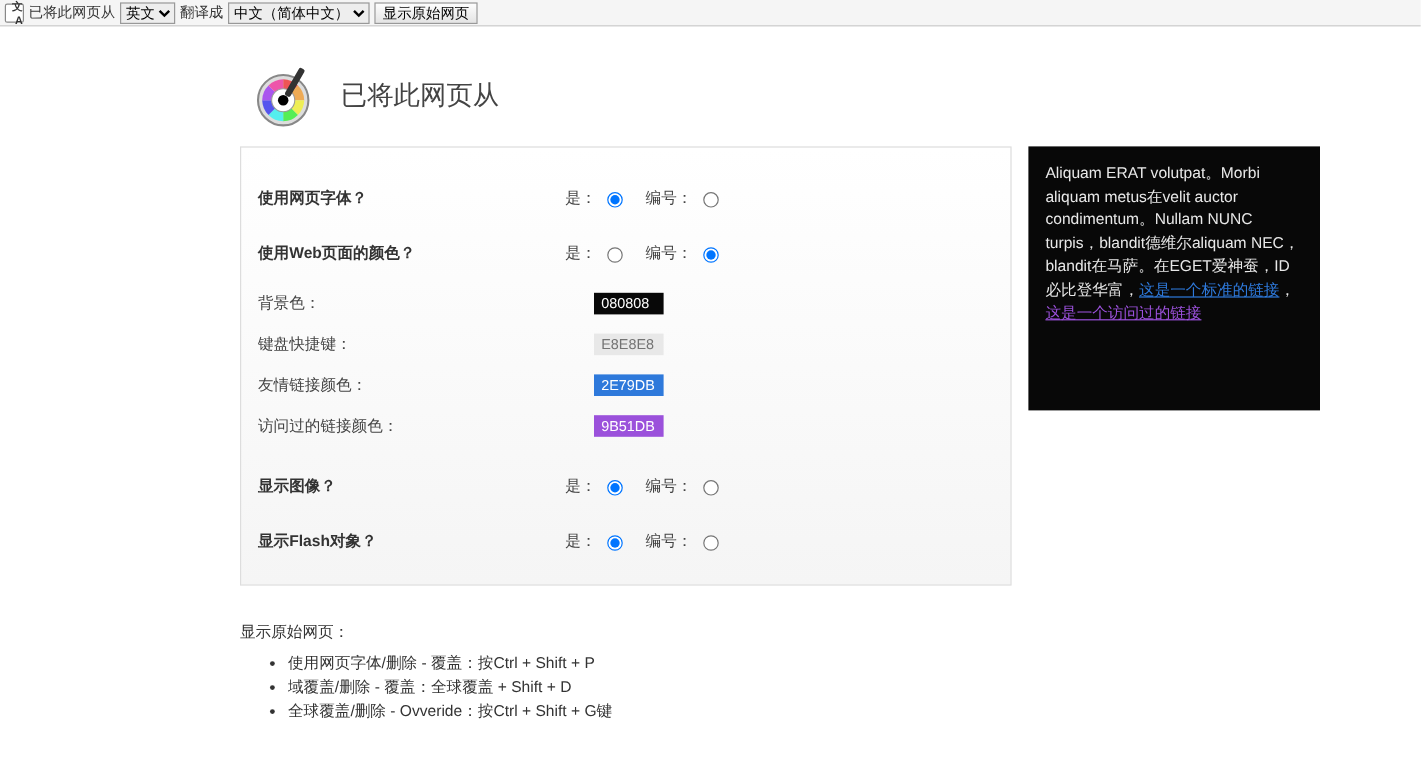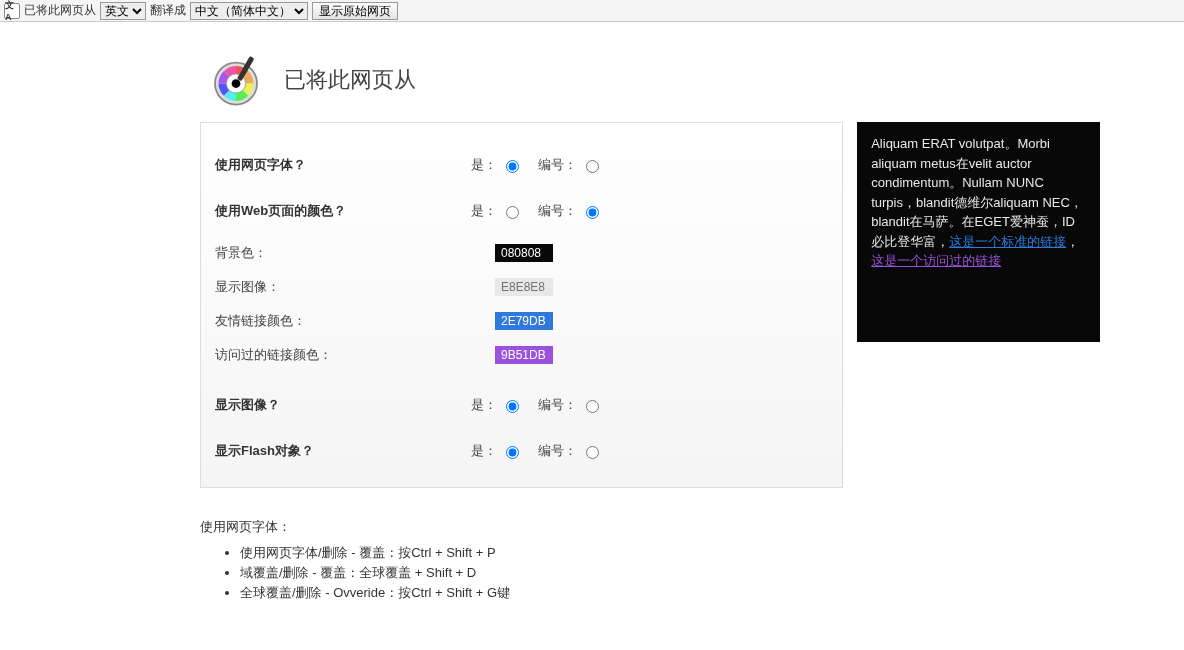--- a/index.html
+++ b/index.html
@@ -25,20 +25,21 @@
     width: 16px;
     height: 16px;
     border: 1px solid #888;
     background: #fff;
     border-radius: 2px;
     display: flex;
     align-items: center;
     justify-content: center;
     font-size: 9px;
     font-weight: bold;
+    text-align: right;
   }
   .sel {
     font-size: 12px;
     height: 18px;
     border: 1px solid #999;
     background: #eee;
     font-family: Liberation Serif, serif;
   }
   .tbtn {
     font-size: 12px;
@@ -204,21 +205,21 @@
       </div>
 
       <div class="row row-tight">
         <div class="lbl plain">背景色：</div>
         <div class="opts">
           <span class="swatch sw-bg">080808</span>
         </div>
       </div>
 
       <div class="row row-tight">
-        <div class="lbl plain">显示图像：</div>
+        <div class="lbl plain">键盘快捷键：</div>
         <div class="opts">
           <span class="swatch sw-text">E8E8E8</span>
         </div>
       </div>
 
       <div class="row row-tight">
         <div class="lbl plain">友情链接颜色：</div>
         <div class="opts">
           <span class="swatch sw-link">2E79DB</span>
         </div>
@@ -260,20 +261,20 @@
       </div>
 
     </div>
 
     <div class="preview">
       <span>Aliquam ERAT volutpat。Morbi aliquam metus在velit auctor condimentum。Nullam NUNC turpis，blandit德维尔aliquam NEC，blandit在马萨。在EGET爱神蚕，ID必比登华富，</span><a href="#" class="normal">这是一个标准的链接</a><span>，</span><a href="#" class="visited">这是一个访问过的链接</a>
     </div>
   </div>
 
   <div class="shortcut">
-    <div>使用网页字体：</div>
+    <div>显示原始网页：</div>
     <ul>
       <li>使用网页字体/删除 - 覆盖：按Ctrl + Shift + P</li>
       <li>域覆盖/删除 - 覆盖：全球覆盖 + Shift + D</li>
       <li>全球覆盖/删除 - Ovveride：按Ctrl + Shift + G键</li>
     </ul>
   </div>
 </div>
 
 </body></html>

